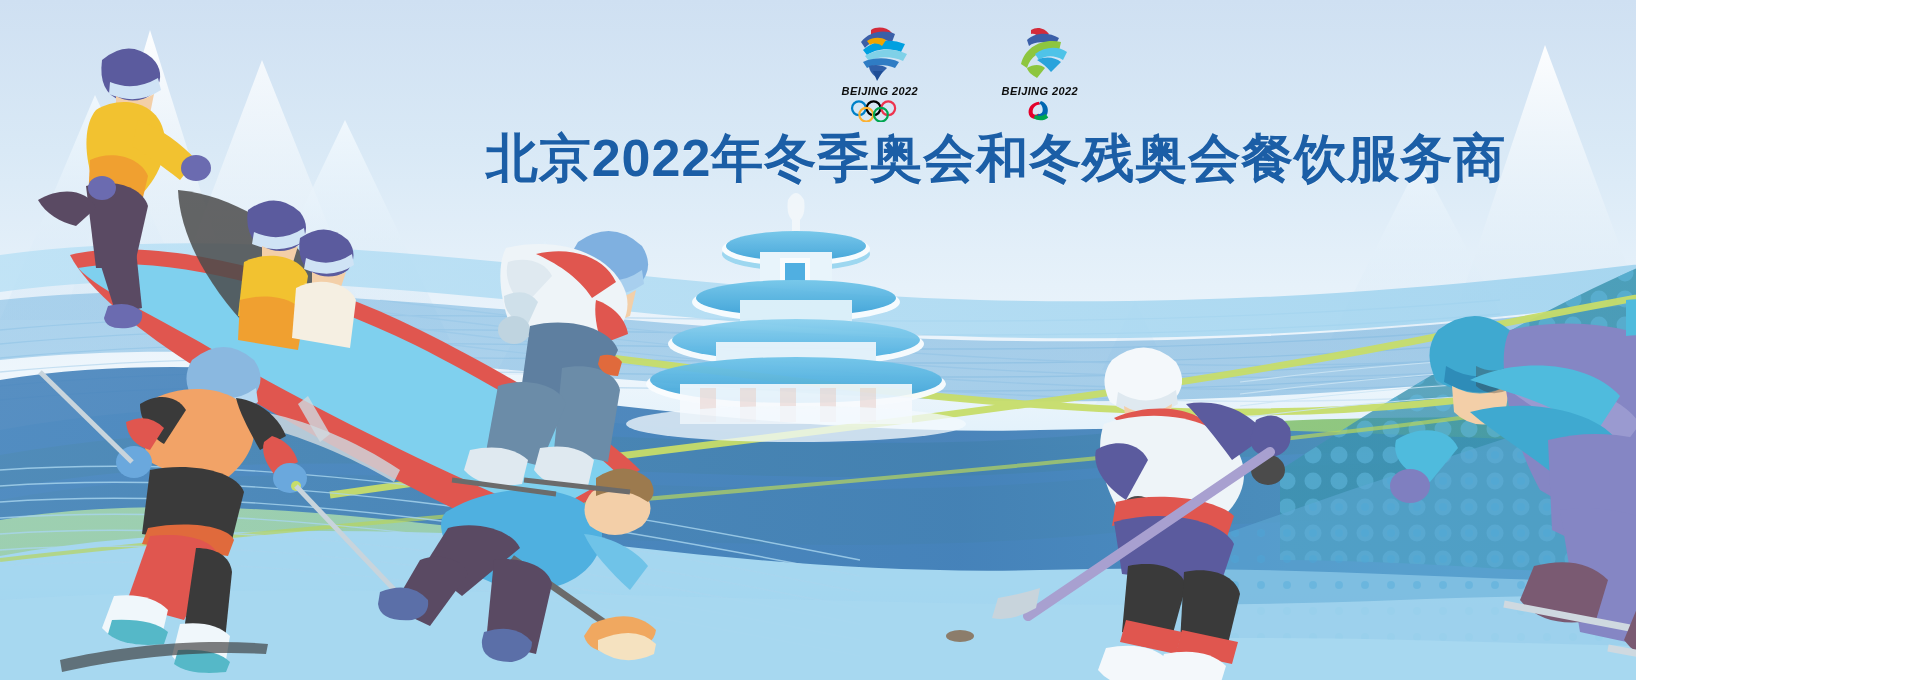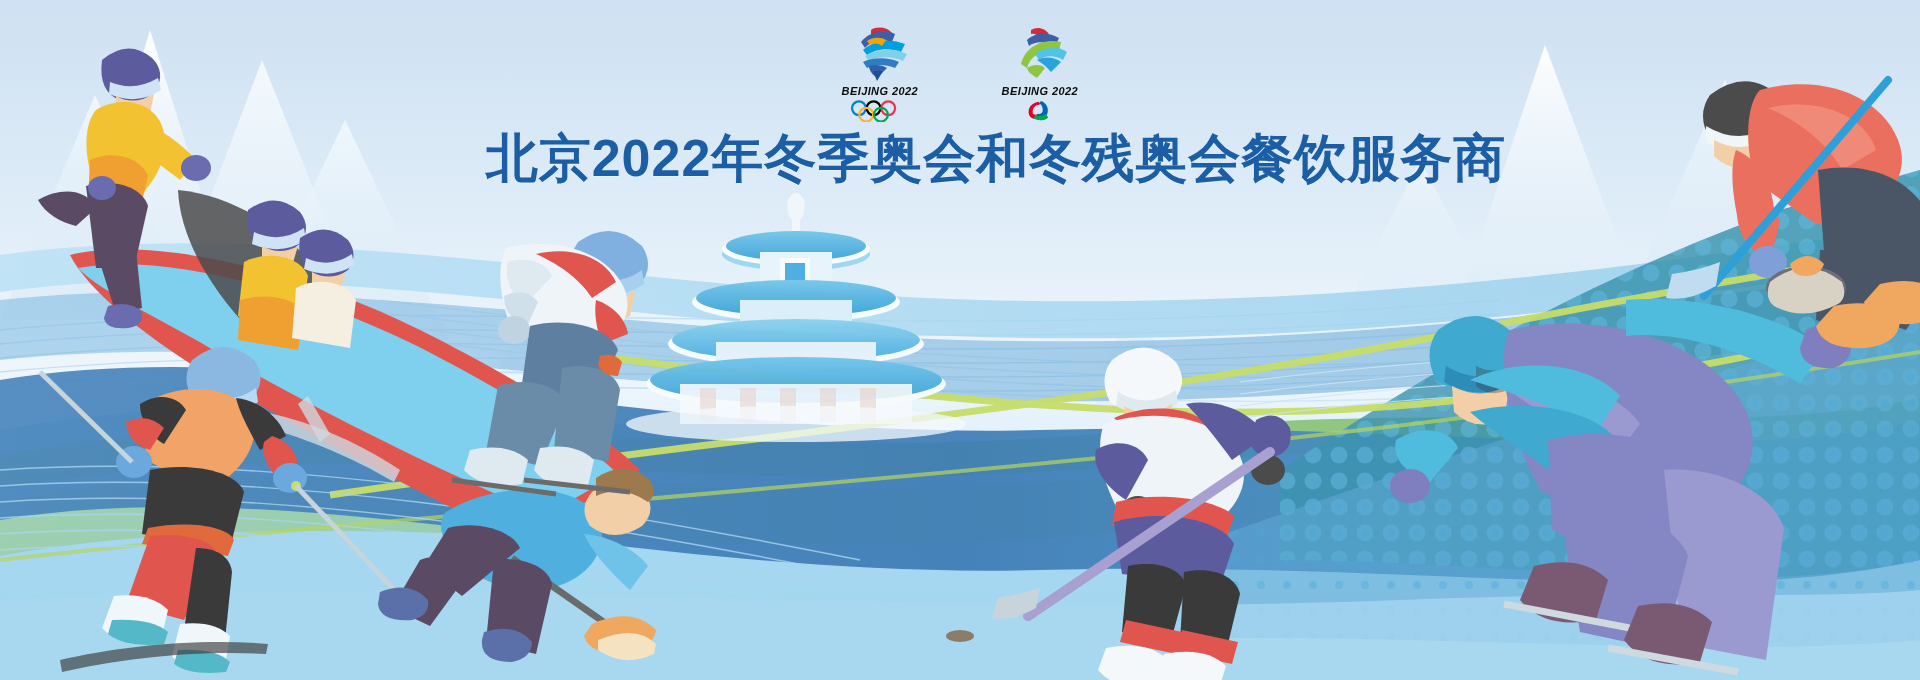--- a/index.html
+++ b/index.html
@@ -1,20 +1,21 @@
 <!DOCTYPE html>
 <html><head>
 <meta charset="utf-8">
 <title>Beijing 2022 Banner</title>
 <style>
   html,body{margin:0;padding:0;background:#fff;}
   body{font-family:"Liberation Sans","DejaVu Sans",sans-serif;}
   #banner{
-    position:relative;width:1920px;height:680px;overflow:hidden;
+    position:relative;width:1624px;height:680px;overflow:hidden;
     background:linear-gradient(180deg,#cfe0f2 0%,#d9e9f6 22%,#e6f1fa 42%,#eef6fc 55%,#dbeefa 70%,#bfe0f2 100%);
+    padding-left:12px;
   }
   .layer{position:absolute;left:0;top:0;width:1920px;height:680px;}
   .layer svg{display:block;width:1920px;height:680px;}
 
   
   #emblems{
     position:absolute;left:0;top:24px;width:1920px;
     display:flex;justify-content:center;align-items:flex-start;gap:40px;z-index:40;
   }
   .emblem{display:flex;flex-direction:column;align-items:center;width:120px;}

